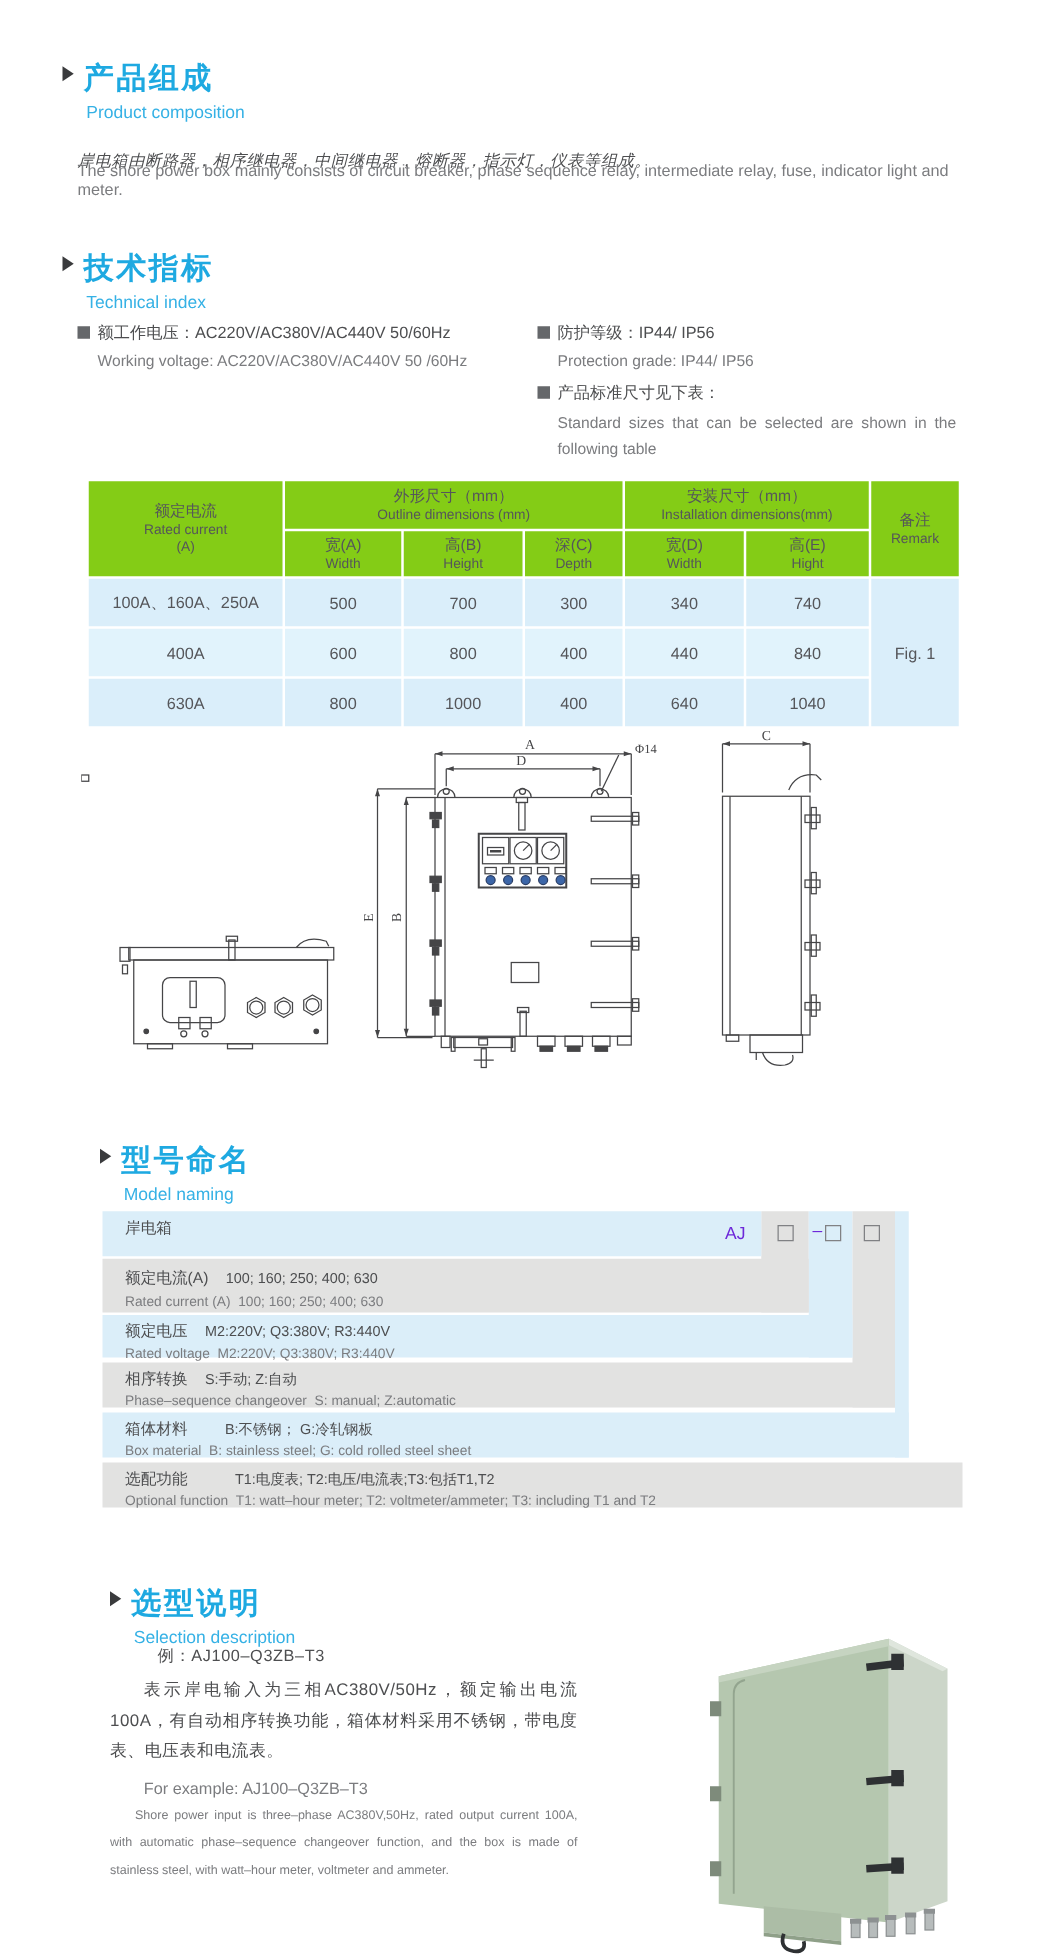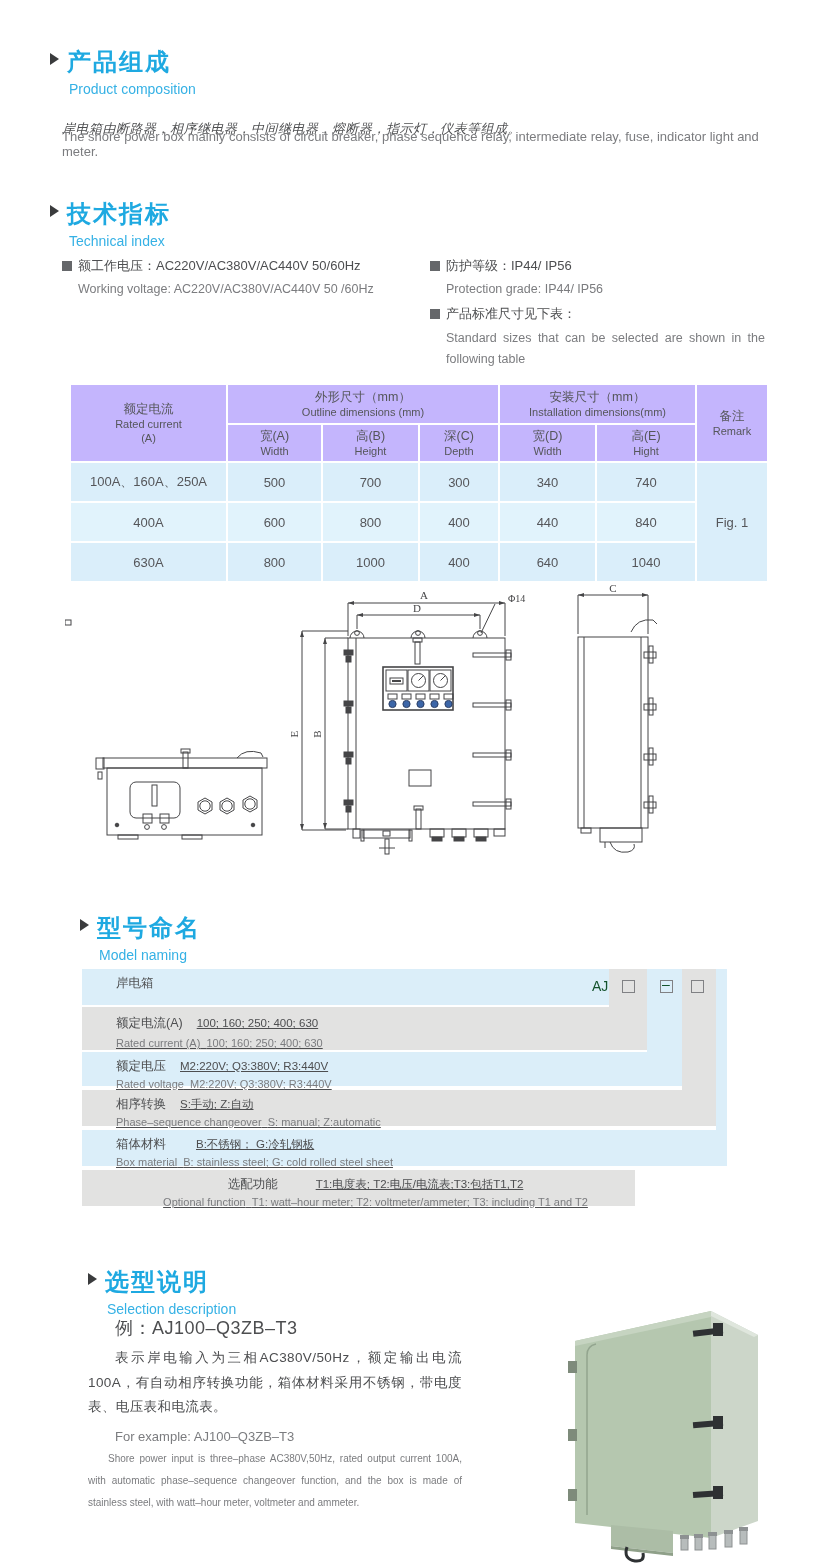--- a/index.html
+++ b/index.html
@@ -21,41 +21,41 @@
   .bullet { position:absolute; }
   .bullet .cnline { display:flex; align-items:center; font-size:13px; color:#4d4e50; }
   .bullet .sq { width:10px; height:10px; background:#65676a; margin-right:6px; flex:0 0 auto; }
   .bullet .enline { margin-left:16px; margin-top:7px; font-size:12.5px; color:#7b7c7f; }
   .bullet .enline.just { text-align:justify; line-height:21px; margin-top:5px; }
 
   
   table.spec { position:absolute; left:69px; top:383px; width:690px;
     border-collapse:separate; border-spacing:2px; table-layout:fixed; }
   table.spec td { text-align:center; vertical-align:middle; }
-  td.hd { background:#c4b5fd; color:#55565a; }
+  td.hd { background:#84cc16; color:#55565a; }
   td.bd { background:#daeefa; color:#55565a; font-size:13px; }
   td.bd2 { background:#e1f3fc; color:#55565a; font-size:13px; }
   .hcn { font-size:12.5px; display:block; line-height:16px; }
   .hen { font-size:11px; display:block; line-height:14px; }
 
   
   #naming { position:absolute; left:82px; top:969px; width:645px; height:237px; }
   #naming .col { position:absolute; top:0; }
-  #naming .nrow { position:absolute; left:0; padding:4px 0 0 34px;text-decoration:underline; }
+  #naming .nrow { position:absolute; left:0; padding:4px 0 0 18px; }
   .nblue { background:#dbeef9; }
   .ngray { background:#e2e2e1; }
   .nlabel-cn { font-size:12.5px; color:#4d4e50; display:inline-block; }
   .nvalue-cn { font-size:11.5px; color:#4d4e50; margin-left:14px; }
   .nline-en { font-size:11px; color:#7b7c7f; margin-top:3px; }
   .codebox { display:inline-block; width:13px; height:13px; border:1.5px solid #808184; background:transparent; vertical-align:middle; }
-  .code-item { position:absolute; top:9px; font-size:14px; color:#14532d;margin-left:12px; }
+  .code-item { position:absolute; top:9px; font-size:14px; color:#6d28d9; }
 
   
   #sel-text { position:absolute; left:88px; top:1316px; width:374px; }
-  .sel-ex-cn { font-size:18px; color:#4d4e50; margin-left:27px; letter-spacing:0.5px; }
+  .sel-ex-cn { font-size:13px; color:#4d4e50; margin-left:38px; letter-spacing:0.5px; }
   .sel-p-cn { font-size:13.5px; color:#4d4e50; line-height:24.5px; text-align:justify; text-indent:2em; margin-top:6px; letter-spacing:0.4px; }
   .sel-ex-en { font-size:13px; color:#7b7c7f; margin-left:27px; margin-top:9px; }
   .sel-p-en { font-size:10px; color:#7b7c7f; line-height:22px; text-align:justify; text-indent:2em; margin-top:4px; }
 
   svg text { font-family:"Liberation Serif","DejaVu Serif",serif; }
 </style>
 </head>
 <body>
 
 <div id="page">
@@ -370,21 +370,21 @@
       <div class="nline-en"><span>Rated voltage</span>&nbsp;&nbsp;<span>M2:220V;  Q3:380V;  R3:440V</span></div>
     </div>
     <div class="nrow nblue" style="top:161px; width:645px; height:36px;">
       <div><span class="nlabel-cn">箱体材料</span><span class="nvalue-cn" style="margin-left:30px;">B:不锈钢；  G:冷轧钢板</span></div>
       <div class="nline-en"><span>Box material</span>&nbsp;&nbsp;<span>B: stainless steel; G: cold rolled steel sheet</span></div>
     </div>
     <div class="nrow ngray" style="top:121px; width:634px; height:36px;">
       <div><span class="nlabel-cn">相序转换</span><span class="nvalue-cn">S:手动; Z:自动</span></div>
       <div class="nline-en"><span>Phase–sequence changeover</span>&nbsp;&nbsp;<span>S: manual;  Z:automatic</span></div>
     </div>
-    <div class="nrow ngray" style="top:201px; width:553px; height:36px;text-align:center;">
+    <div class="nrow ngray" style="top:201px; width:688px; height:36px;">
       <div><span class="nlabel-cn">选配功能</span><span class="nvalue-cn" style="margin-left:38px;">T1:电度表;  T2:电压/电流表;T3:包括T1,T2</span></div>
       <div class="nline-en"><span>Optional function</span>&nbsp;&nbsp;<span>T1: watt–hour meter; T2: voltmeter/ammeter; T3: including T1 and T2</span></div>
     </div>
 
     <span class="code-item" style="left:498px;">AJ</span>
     <span class="codebox" style="position:absolute; left:540px; top:11px;"></span>
     <span class="code-item" style="left:568px; top:7px;">–</span>
     <span class="codebox" style="position:absolute; left:578px; top:11px;"></span>
     <span class="codebox" style="position:absolute; left:609px; top:11px;"></span>
   </div>

